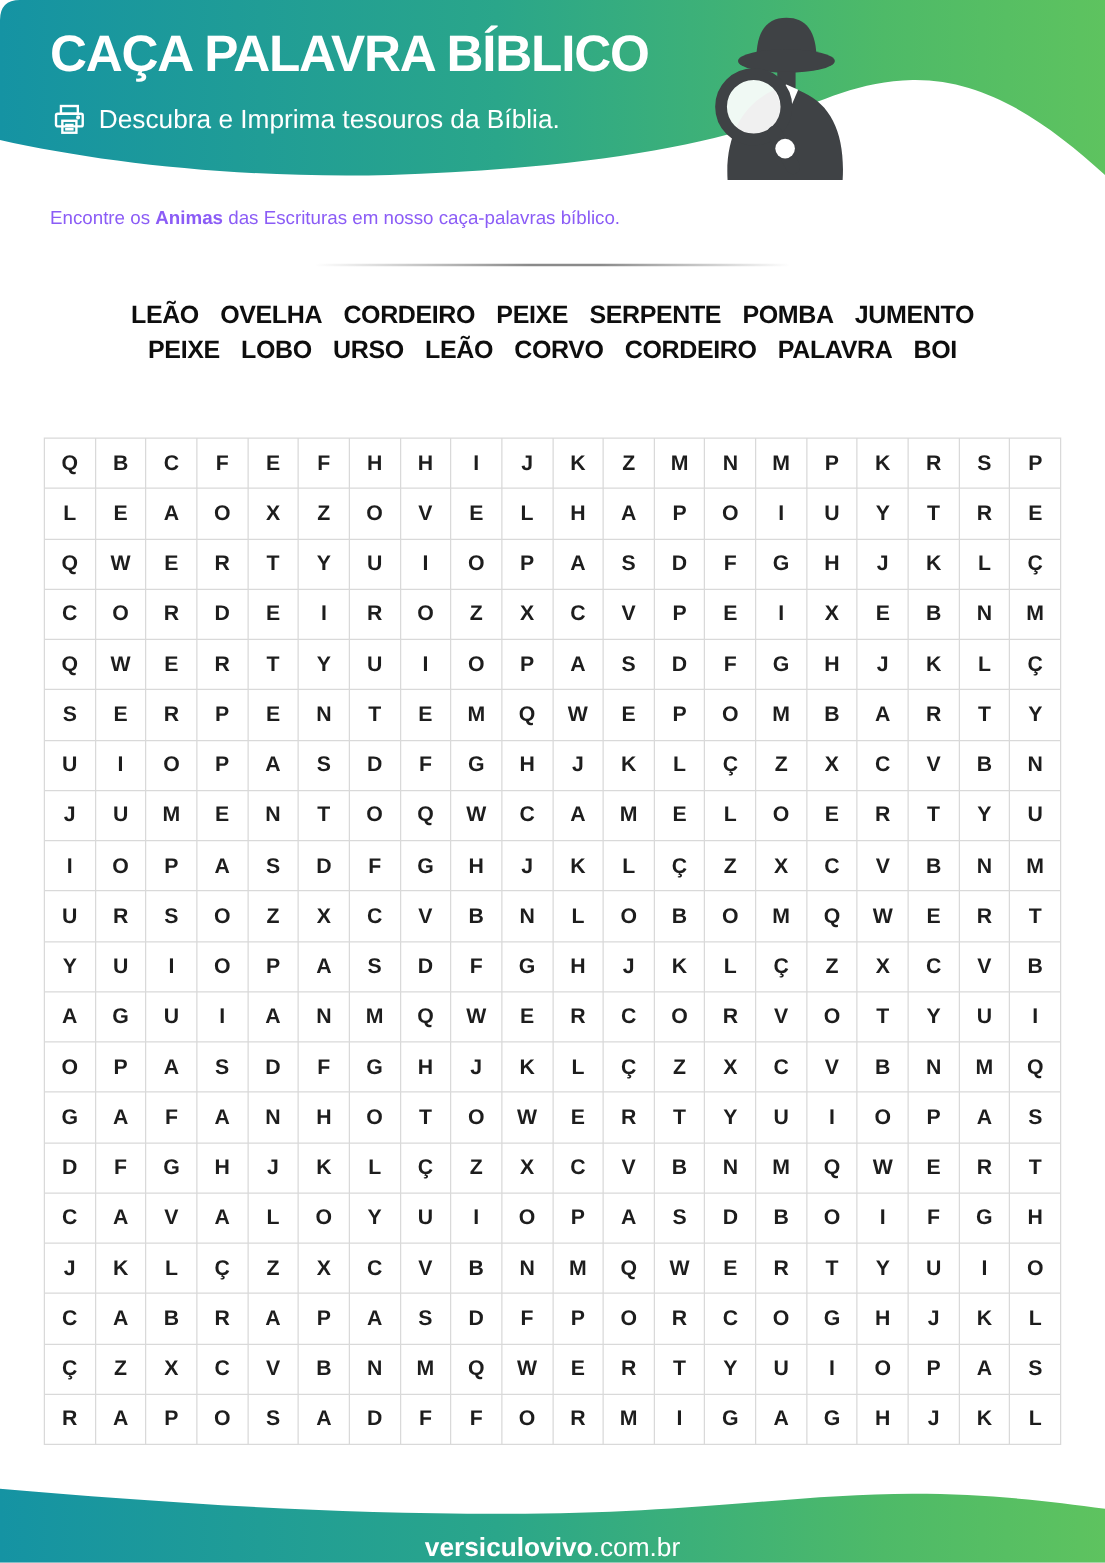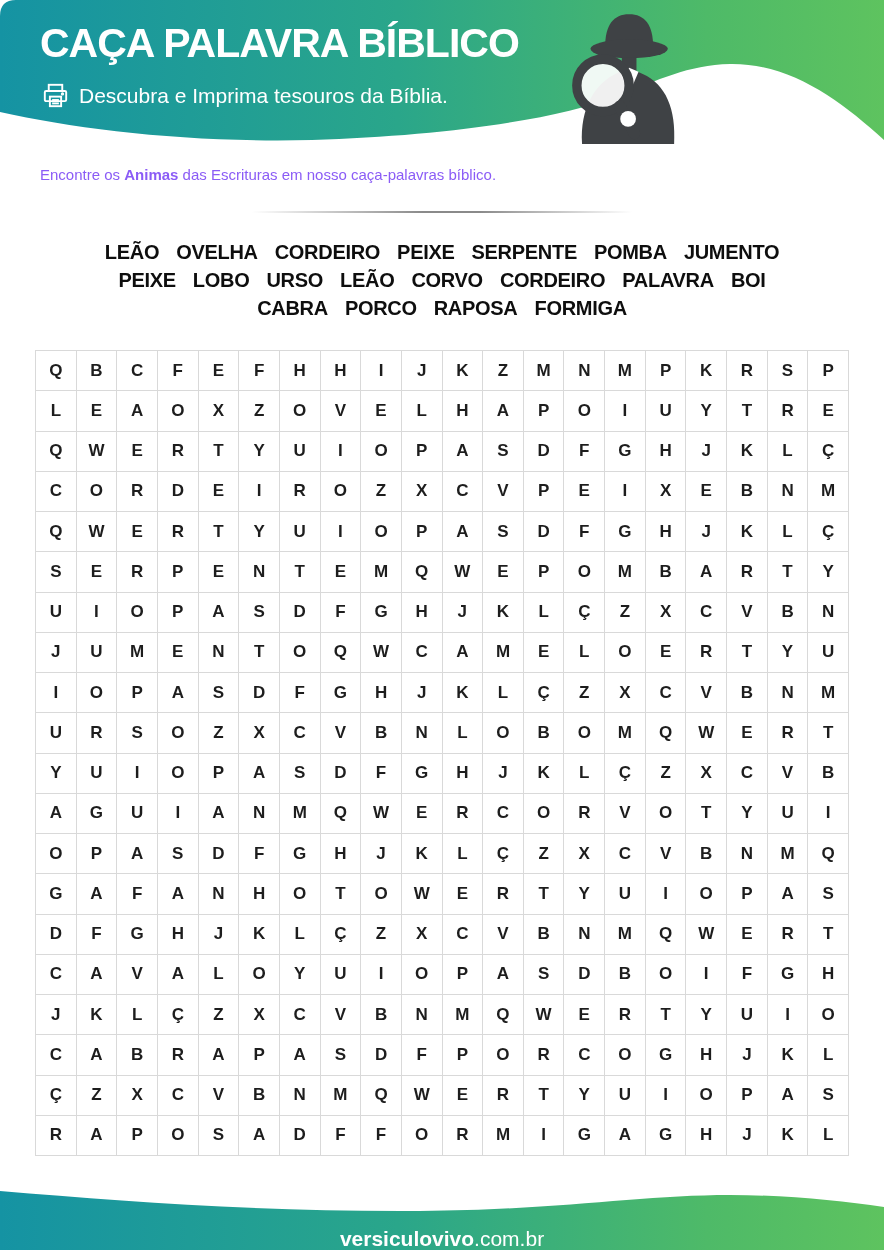--- a/index.html
+++ b/index.html
@@ -145,26 +145,20 @@
     <div class="word-line">
       <span>PEIXE</span>
       <span>LOBO</span>
       <span>URSO</span>
       <span>LEÃO</span>
       <span>CORVO</span>
       <span>CORDEIRO</span>
       <span>PALAVRA</span>
       <span>BOI</span>
     </div>
-    <div class="word-line">
-      <span>CABRA</span>
-      <span>PORCO</span>
-      <span>RAPOSA</span>
-      <span>FORMIGA</span>
-    </div>
   </div>
 
 <div class="grid" id="letter-grid">
     <div class="cell">Q</div>
     <div class="cell">B</div>
     <div class="cell">C</div>
     <div class="cell">F</div>
     <div class="cell">E</div>
     <div class="cell">F</div>
     <div class="cell">H</div>

